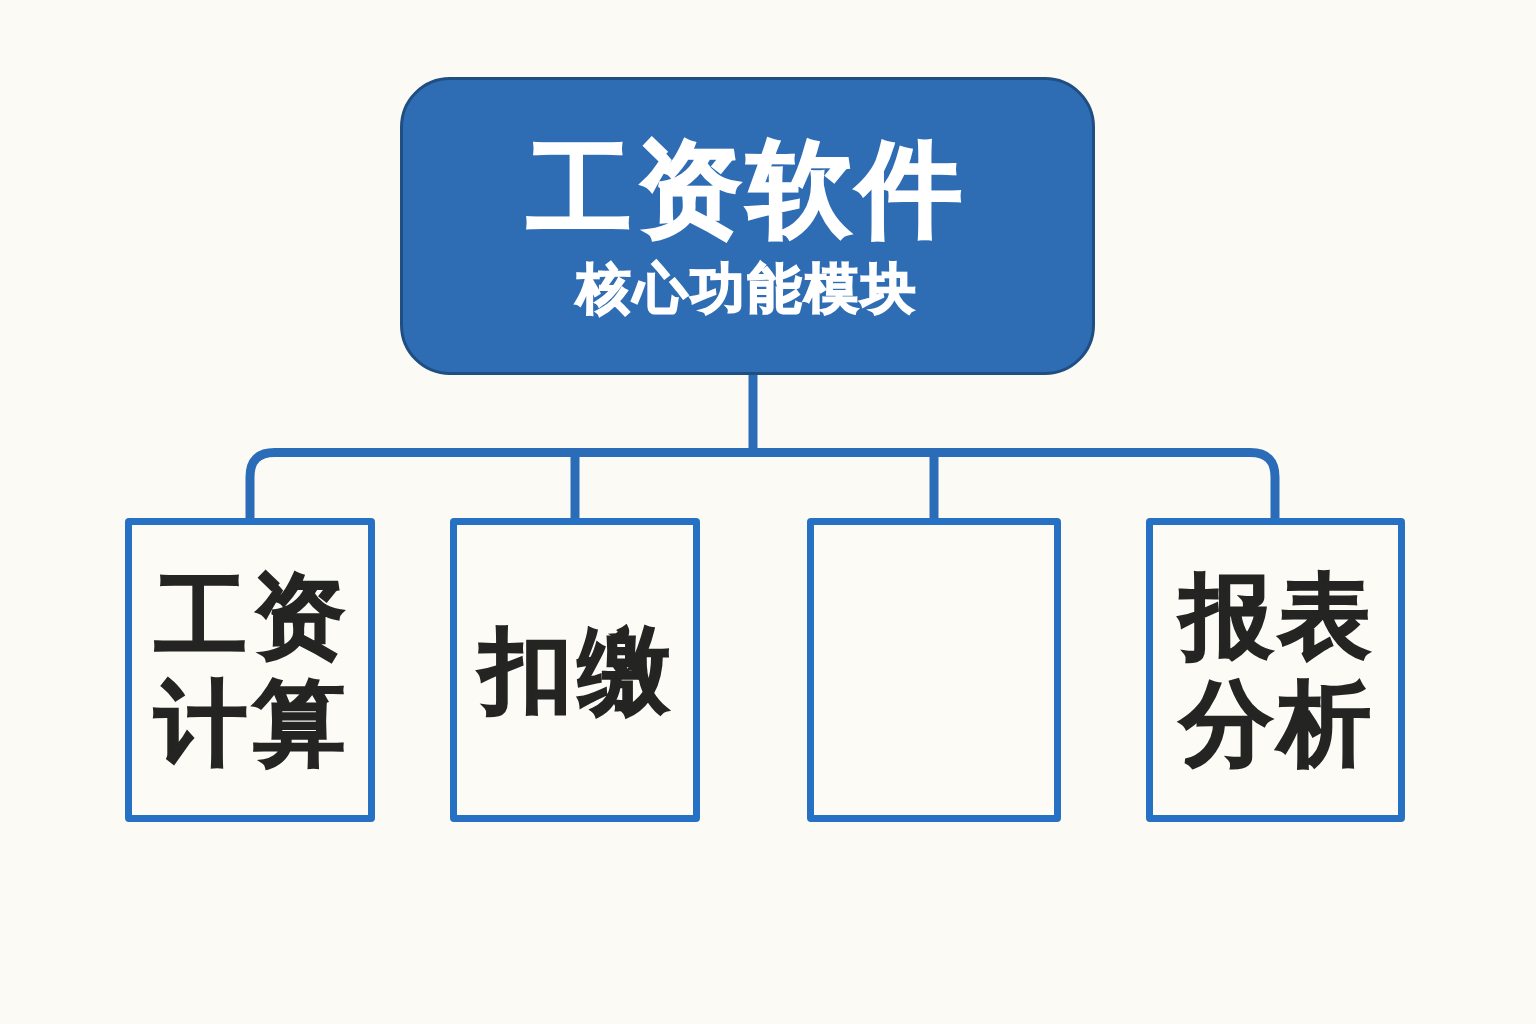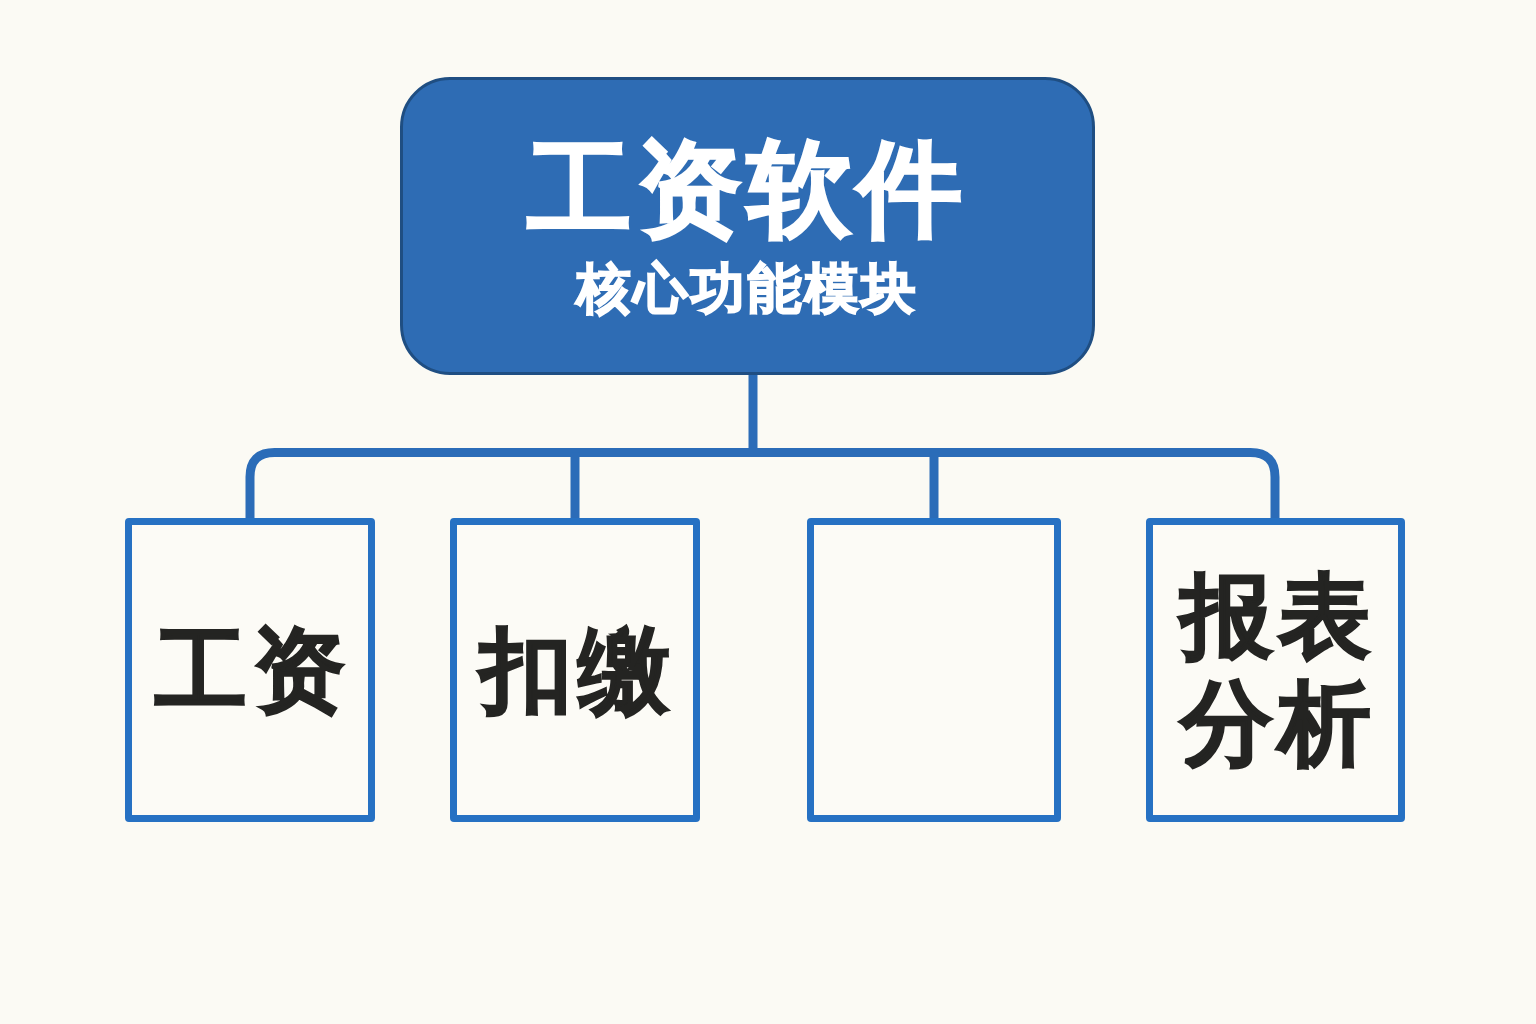--- a/index.html
+++ b/index.html
@@ -92,20 +92,21 @@
     </g>
   </svg>
 
   <div class="root-node">
     <div class="root-title">工资软件</div>
     <div class="root-subtitle">核心功能模块</div>
   </div>
 
   <div class="child-node child-1">
     <div class="child-line">工资</div>
+    <div class="child-line">计算</div>
   </div>
 
   <div class="child-node child-2">
     <div class="child-line">扣缴</div>
   </div>
 
   <div class="child-node child-3">
   </div>
 
   <div class="child-node child-4">

